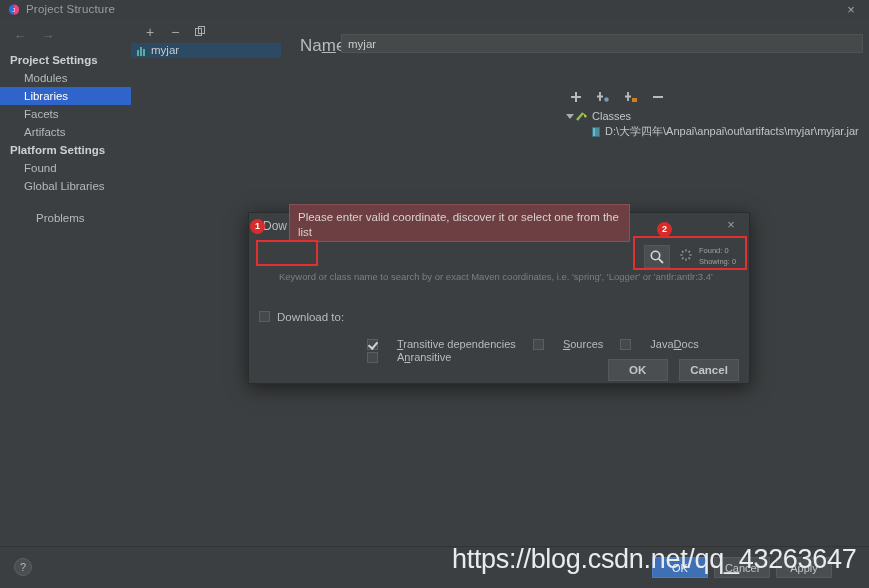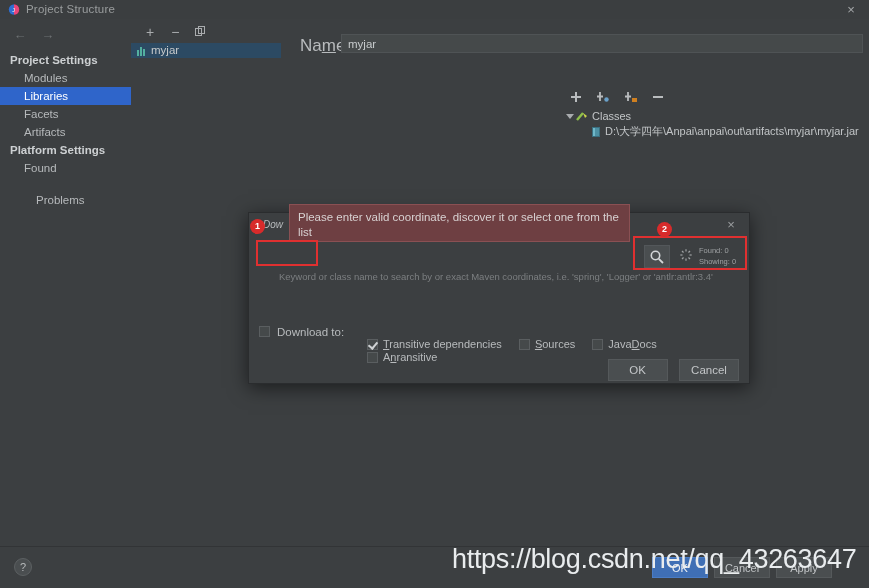--- a/index.html
+++ b/index.html
@@ -86,21 +86,21 @@
   .chev{display:inline-block;width:0;height:0;border-left:4px solid transparent;border-right:4px solid transparent;border-top:5px solid #a9acae;}
   .cls-ico{width:12px;height:11px;margin-right:4px;position:relative;display:inline-block;}
   .lib-ico{width:8px;height:10px;margin-right:5px;display:inline-block;background:linear-gradient(90deg,#6fb8c9 0 40%,#4d90a3 40% 100%);border:1px solid #3a6f80;box-sizing:border-box;}
 
   
   .dialog{
     position:absolute;left:248px;top:212px;width:500px;height:170px;
     background:#3c3f41;border:1px solid #2a2c2e;
     box-shadow:0 4px 18px rgba(0,0,0,.55);
   }
-  .dlg-title{position:absolute;left:14px;top:6px;font-size:10px;color:#b9bcbe;font-style:italic;}
+  .dlg-title{position:absolute;left:14px;top:6px;font-size:12px;color:#b9bcbe;}
   .dlg-close{position:absolute;right:10px;top:4px;width:16px;height:16px;text-align:center;line-height:16px;color:#9b9ea0;font-size:13px;}
   .dlg-icon{position:absolute;left:4px;top:6px;width:12px;height:13px;}
 
   .coord-row{position:absolute;left:10px;top:32px;width:480px;height:26px;}
   .combo{
     position:absolute;left:0;top:0;width:375px;height:23px;
     background:#45494a;border:1px solid #4e5254;box-sizing:border-box;
   }
   .combo .val{position:absolute;left:7px;top:4px;font-size:11.5px;color:#c8cbcd;}
   .combo .caret{
@@ -115,42 +115,42 @@
     position:absolute;left:440px;top:0;width:70px;height:24px;
     font-size:7.5px;color:#9ea1a3;line-height:11px;
   }
   .spinner{position:absolute;left:-20px;top:3px;width:14px;height:14px;}
 
   .hint{
     position:absolute;left:10px;top:58px;width:480px;font-size:9.5px;color:#7c7f81;
     white-space:nowrap;overflow:hidden;margin-left:20px;
   }
 
-  .dl-row{position:absolute;left:10px;top:111px;width:480px;height:20px;}
+  .dl-row{position:absolute;left:10px;top:96px;width:480px;height:20px;}
   .cbx{
     display:inline-block;width:11px;height:11px;background:#45494a;border:1px solid #5a5e60;
     box-sizing:border-box;position:relative;vertical-align:middle;
   }
   .cbx.on::after{
     content:"";position:absolute;left:2px;top:0px;width:4px;height:7px;
     border:solid #cfd2d4;border-width:0 2px 2px 0;transform:rotate(40deg);
   }
   .dl-lab{position:absolute;left:18px;top:2px;font-size:11.5px;color:#b8bbbd;}
   .path-input{
     position:absolute;left:108px;top:0;width:372px;height:19px;
     background:#45494a;border:1px solid #4e5254;box-sizing:border-box;
     font-size:11px;color:#c6c9cb;line-height:17px;padding-left:6px;
   }
   .folder-btn{position:absolute;right:4px;top:3px;width:14px;height:12px;}
 
   .opt-row{position:absolute;left:118px;top:124px;width:375px;height:16px;font-size:11px;color:#b8bbbd;}
-  .opt{display:inline-flex;align-items:center;gap:5px;margin-right:14px;vertical-align:middle;}
+  .opt{display:inline-flex;align-items:center;gap:19px;margin-right:14px;vertical-align:middle;}
   .opt span u{text-decoration:underline;}
 
-  .btn-row{position:absolute;right:10px;top:146px;}
+  .btn-row{position:absolute;right:10px;top:146px;font-weight:bold;}
   .dbtn{
     display:inline-block;width:60px;height:22px;line-height:21px;text-align:center;
     background:#4a4e50;border:1px solid #55595b;box-sizing:border-box;
     font-size:11.5px;color:#c3c6c8;margin-left:8px;
   }
 
   
   .tooltip{
     position:absolute;left:289px;top:204px;width:341px;height:38px;
     background:#6e3f42;border:1px solid #8a5053;color:#d8d2d2;
@@ -210,20 +210,21 @@
       <span>→</span>
     </div>
     <div class="side-list">
       <div class="side-item group">Project Settings</div>
       <div class="side-item">Modules</div>
       <div class="side-item sel">Libraries</div>
       <div class="side-item">Facets</div>
       <div class="side-item">Artifacts</div>
       <div class="side-item group">Platform Settings</div>
       <div class="side-item">Found</div>
+      <div class="side-item">Global Libraries</div>
       <div class="side-item gap">Problems</div>
     </div>
   </div>
 
   <div class="midpanel">
     <div class="mid-toolbar">
       <span class="tbi">+</span>
       <span class="tbi">−</span>
       <span class="tbi">
         <svg width="11" height="11" viewBox="0 0 11 11">

